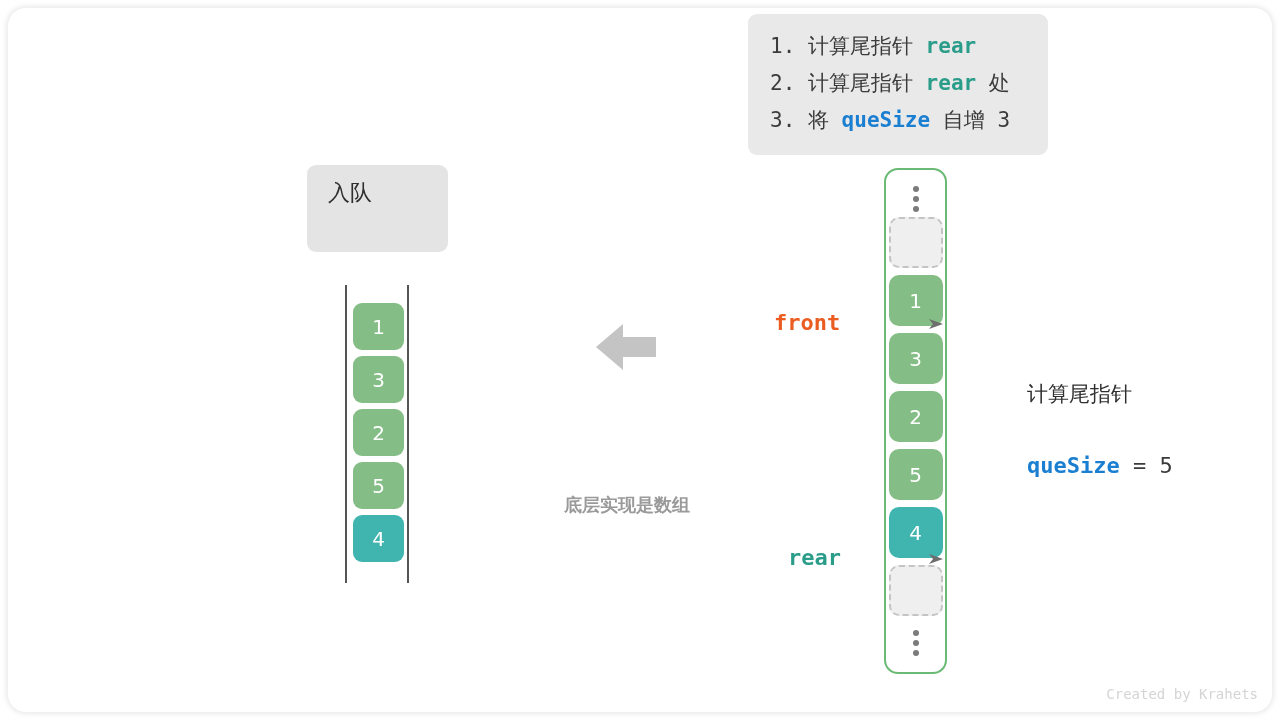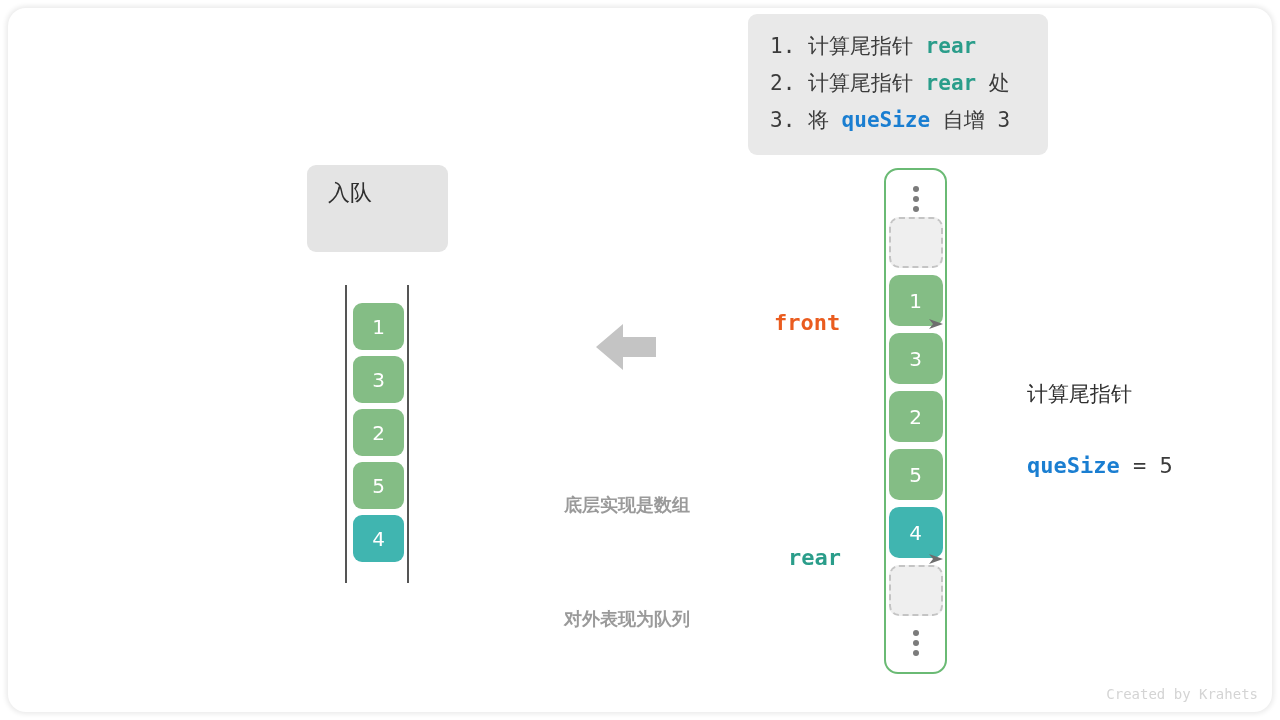--- a/index.html
+++ b/index.html
@@ -266,21 +266,20 @@
     </div>
   </div>
 
   <div class="big-arrow">
     <svg width="60" height="50" viewBox="0 0 60 50" xmlns="http://www.w3.org/2000/svg">
       <polygon points="0,25 27,2 27,15 60,15 60,35 27,35 27,48" fill="#c4c4c4"></polygon>
     </svg>
   </div>
   <div class="caption">
     <div>底层实现是数组</div>
-    <div>对外表现为队列</div>
   </div>
 
   <div class="array-box">
     <div class="dots top">
       <div class="dot"></div>
       <div class="dot"></div>
       <div class="dot"></div>
     </div>
     <div class="slots">
       <div class="slot empty"></div>

